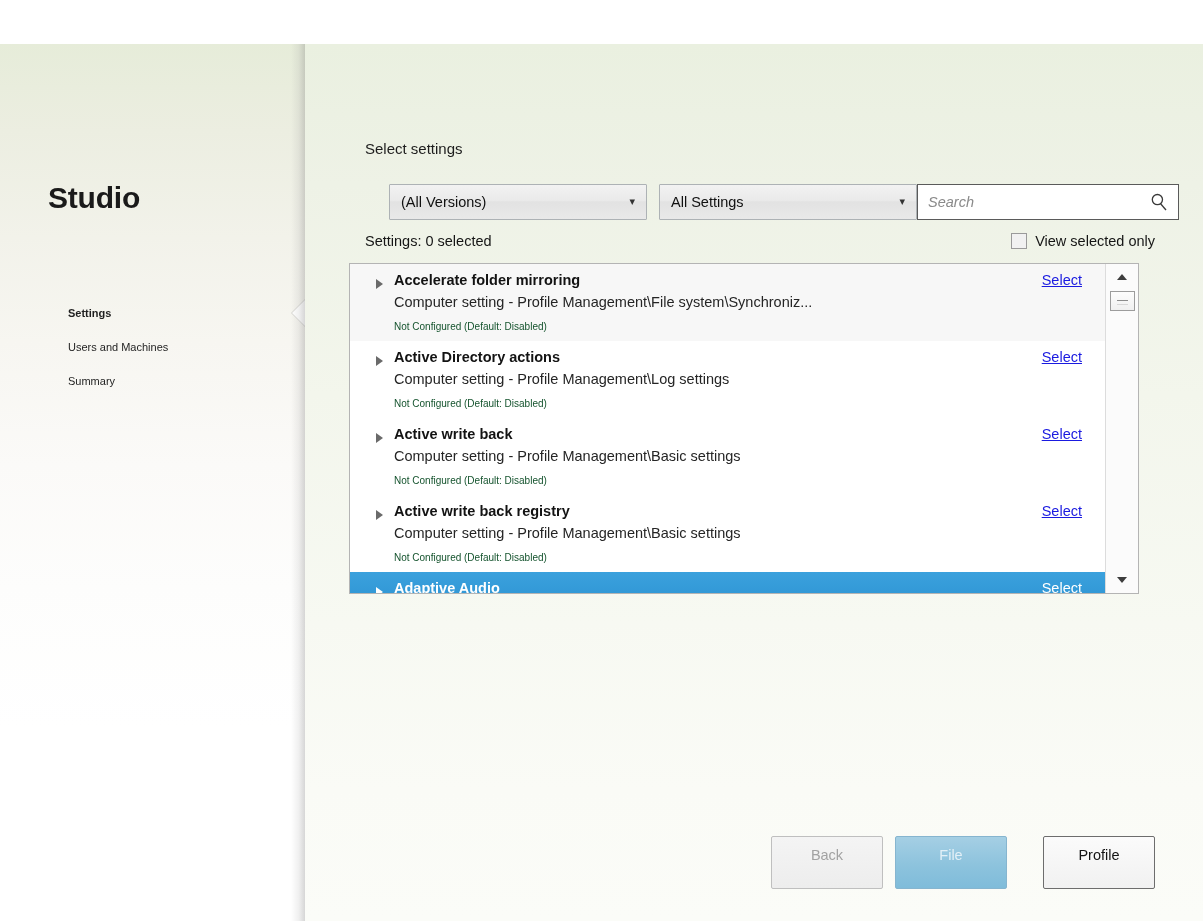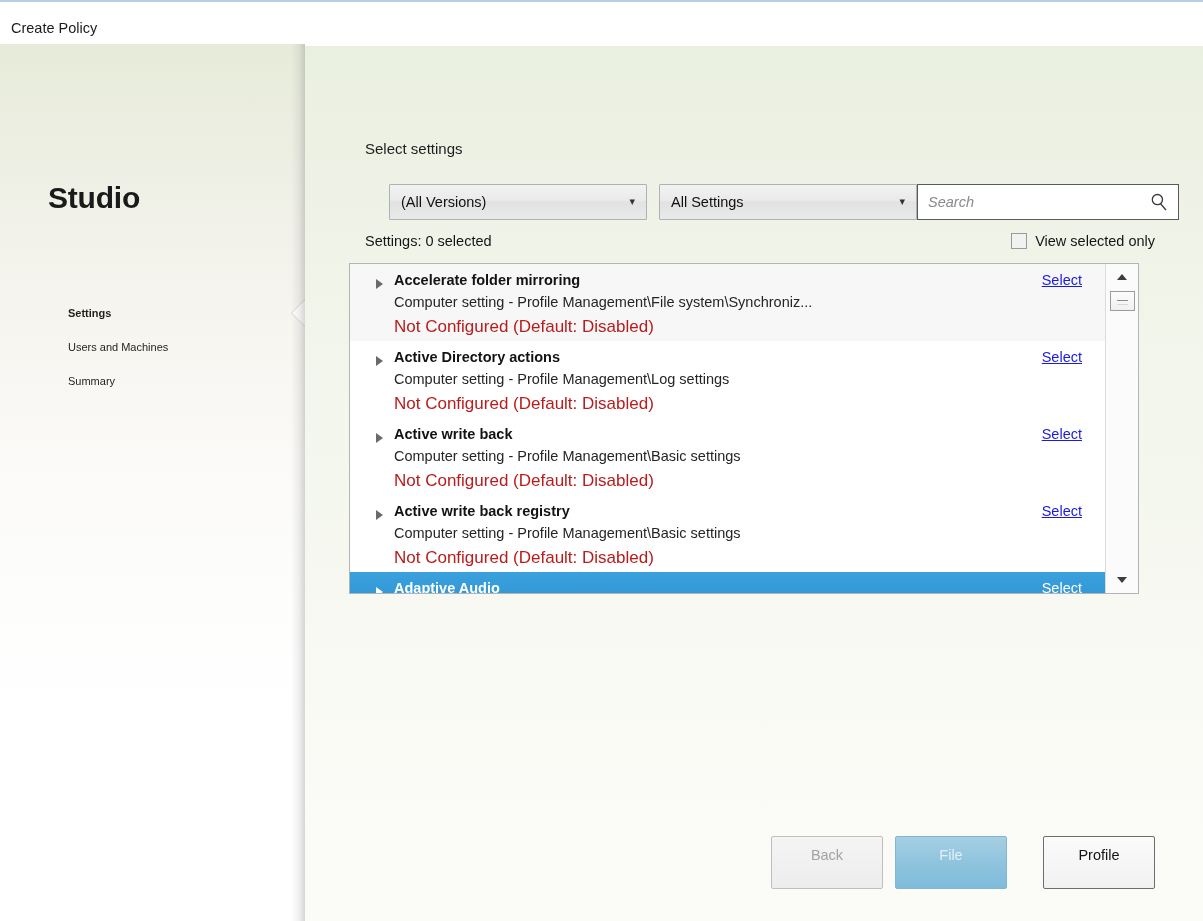--- a/index.html
+++ b/index.html
@@ -144,21 +144,21 @@
   .row .tri {
     position: absolute; left: 26px; top: 15px;
     width: 0; height: 0;
     border-top: 5px solid transparent;
     border-bottom: 5px solid transparent;
     border-left: 7px solid #6a6a6a;
   }
   .row.selected .tri { border-left-color: #ffffff; }
   .row .title { font-size: 14.5px; font-weight: bold; color: #131313; line-height: 19px; }
   .row .desc  { font-size: 14.5px; color: #252525; line-height: 25px; }
-  .row .state { font-size: 17px; color: #b91c1c; line-height: 24px; }
+  .row .state { font-size: 10px; color: #14532d; line-height: 24px; }
   .row.selected .title,
   .row.selected .desc,
   .row.selected .state { color: #ffffff; }
   .row.selected .title { font-weight: bold; }
   .row .select-link {
     position: absolute; right: 23px; top: 7px;
     font-size: 14.5px; color: #1a1ae0; text-decoration: underline;
     line-height: 19px; cursor: pointer;
   }
   .row.selected .select-link { color: #ffffff; }
@@ -217,23 +217,20 @@
     color: #131313;
   }
 </style>
 </head>
 <body>
 
 <div class="window">
 
   <div class="page"></div>
 
-  <div class="titlebar">
-    <div class="titlebar-text">Create Policy</div>
-  </div>
 
   <div class="nav">
     <div class="brand">Studio</div>
     <div class="nav-items">
 
       <div class="nav-item active">
         <span>Settings</span>
         <span class="notch-shadow"></span>
         <span class="notch"></span>
       </div>

